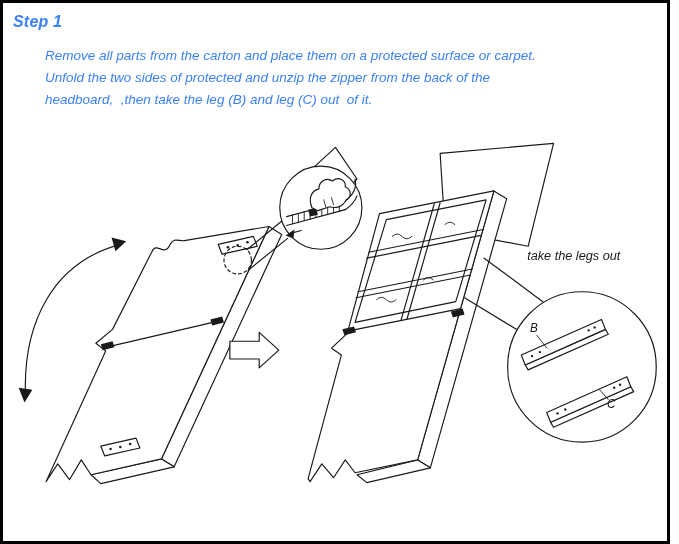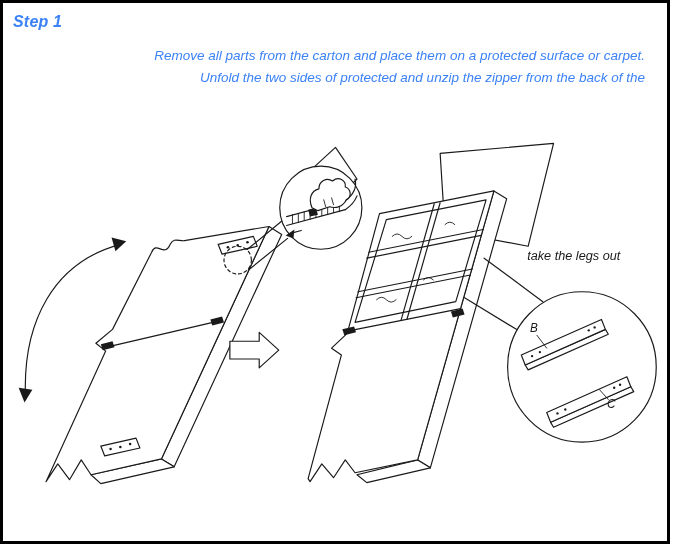--- a/index.html
+++ b/index.html
@@ -19,21 +19,20 @@
     margin: 10px 0 0 10px;
     font-size: 16px;
     font-weight: bold;
     letter-spacing: 0.2px;
   }
   .instructions {
     margin: 14px 0 0 42px;
     width: 600px;
     font-size: 13.5px;
     line-height: 22px;
-    text-align: right;
   }
   .instruction-line { white-space: pre-wrap; }
   .diagram-svg {
     position: absolute;
     left: 0; top: 0;
     width: 100%; height: 100%;
     pointer-events: none;
   }
   .diagram-svg text {
     font-family: "Liberation Sans", sans-serif;
@@ -46,20 +45,21 @@
 </head>
 <body>
 
 <div class="page">
 
   <h1 class="step-title">Step 1</h1>
 
   <div class="instructions">
     <div class="instruction-line">Remove all parts from the carton and place them on a protected surface or carpet.</div>
     <div class="instruction-line">Unfold the two sides of protected and unzip the zipper from the back of the</div>
+    <div class="instruction-line">headboard,  ,then take the leg (B) and leg (C) out  of it.</div>
   </div>
 
   <svg class="diagram-svg" viewBox="0 0 679 544" preserveAspectRatio="none">
     <g fill="none" stroke="#1a1a1a" stroke-width="1.2" stroke-linejoin="round" stroke-linecap="round">
 
       <g>
         <path d="M 120 244 C 52 262, 20 322, 23 398"></path>
         <path d="M 126 241 L 111 237 L 115 251 Z" fill="#1a1a1a" stroke="none"></path>
         <path d="M 22 404 L 16 389 L 30 391 Z" fill="#1a1a1a" stroke="none"></path>
       </g>

